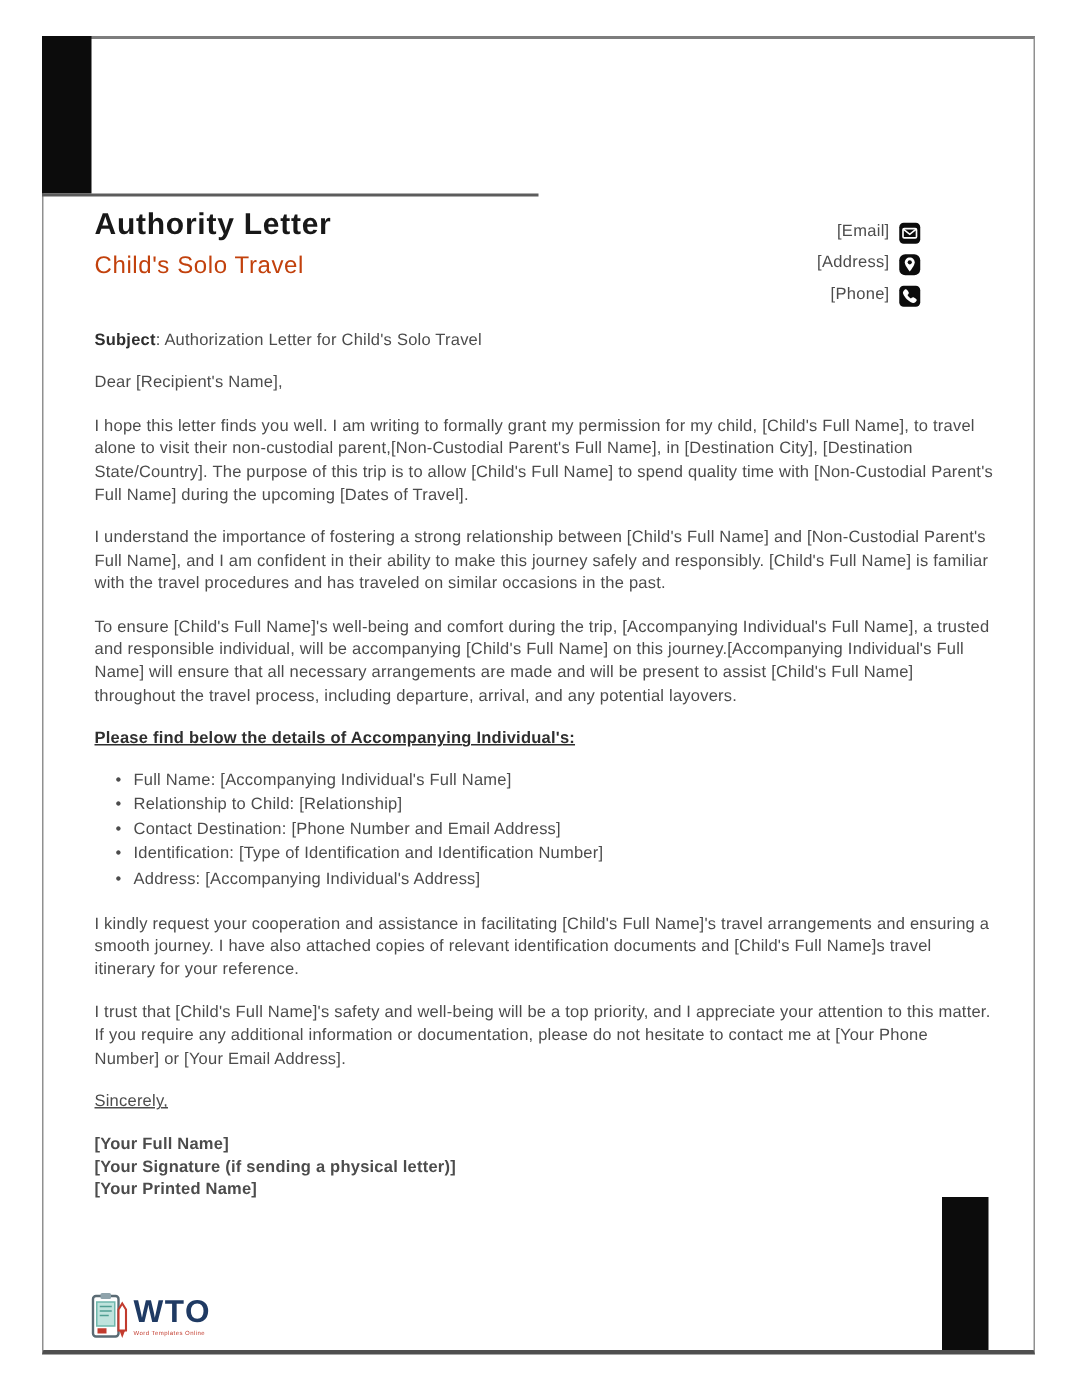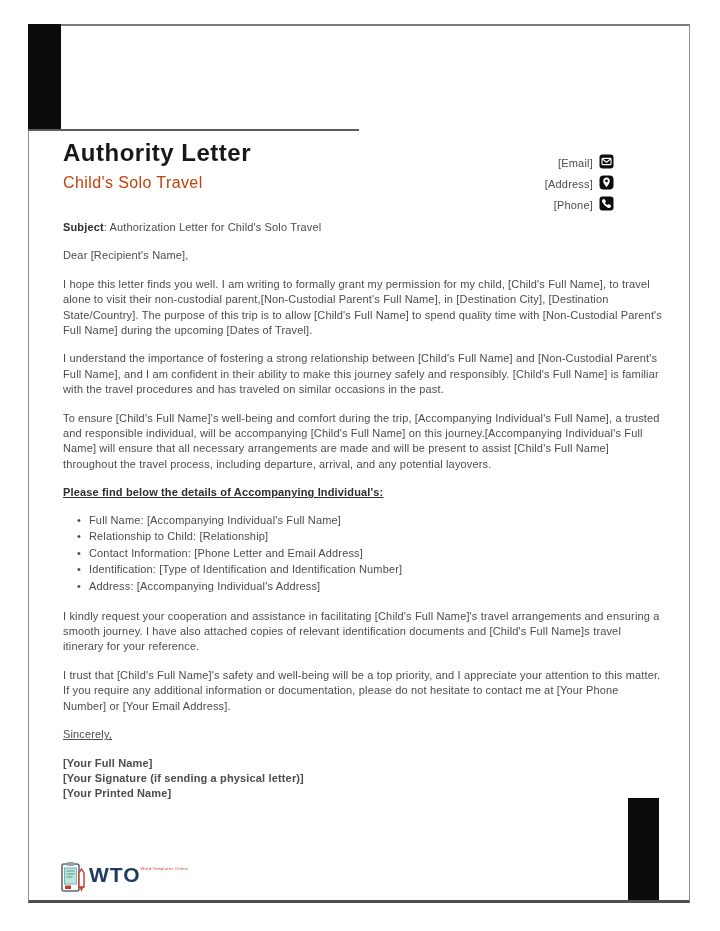--- a/index.html
+++ b/index.html
@@ -12,42 +12,42 @@
     background:#ffffff;
     border:1px solid #8f8f8f; border-top:2px solid #7d7d7d;
     border-bottom:3px solid #4f4f4f;
   }
 
   .corner-bar-tl { position:absolute; left:-1px; top:-2px; width:33px; height:105px; background:#0c0c0c; }
   .title-rule   { position:absolute; left:-1px; top:103px; width:331px; height:2px; background:#5c5c5c; }
   .corner-bar-br{ position:absolute; right:30px; bottom:0; width:31px; height:102px; background:#0c0c0c; }
 
   .header-block { position:absolute; left:34px; top:113px; }
-  .doc-title   { font-size:24px; font-weight:bold; color:#181818; letter-spacing:0.5px; }
+  .doc-title   { font-size:20px; font-weight:bold; color:#181818; letter-spacing:0.5px; }
   .doc-subtitle{ font-size:16px; color:#c2410c; margin-top:7px; letter-spacing:0.4px; }
 
   .contact { position:absolute; top:122px; right:75px; }
-  .contact-row { display:flex; align-items:flex-end; justify-content:flex-end; height:21px; }
+  .contact-row { display:flex; align-items:flex-start; justify-content:flex-end; height:21px; }
   .contact-label { font-size:11px; color:#4c4c4c; margin-right:6px; letter-spacing:0.2px; }
   .ci { width:15px; height:15px; display:block; }
 
   .letter { position:absolute; left:34px; top:194px; width:601px;
     font-size:11px; line-height:15.4px; color:#4c4c4c; letter-spacing:0.15px; }
   .letter p { margin-bottom:13px; }
   .subject b, .details-heading { color:#2e2e2e; }
   .details-heading { font-weight:bold; margin-bottom:11px;text-decoration:underline; }
   ul.acc-list { list-style:none; margin:0 0 14px 14px; }
   ul.acc-list li { padding-left:12px; position:relative; line-height:16.6px; }
   ul.acc-list li::before { content:"•"; position:absolute; left:0; top:0; color:#4c4c4c; }
   .signoff { margin-bottom:14px;text-decoration:underline; }
   .sig-line { line-height:15.4px;font-weight:bold; }
 
   .footer-logo { position:absolute; left:31px; bottom:5px; display:flex; align-items:flex-start; }
   .logo-icon { width:26px; height:34px; margin-right:3px; }
-  .logo-textwrap { display:flex; flex-direction:row; margin-top:4px; }
+  .logo-textwrap { display:flex; flex-direction:column; margin-top:4px; }
   .logo-wto { font-size:21px; font-weight:bold; color:#1f3a63; letter-spacing:1px; line-height:20px; }
   .logo-tag { font-size:4px; color:#c23b2e; letter-spacing:0.3px; margin-top:1px; }
 </style>
 </head>
 <body>
 
 <div class="canvas">
   <div class="page">
 
     <div class="corner-bar-tl"></div>
@@ -91,21 +91,21 @@
 
       <p>I hope this letter finds you well. I am writing to formally grant my permission for my child, [Child's Full Name], to travel alone to visit their non-custodial parent,[Non-Custodial Parent's Full Name], in [Destination City], [Destination State/Country]. The purpose of this trip is to allow [Child's Full Name] to spend quality time with [Non-Custodial Parent's Full Name] during the upcoming [Dates of Travel].</p>
       <p>I understand the importance of fostering a strong relationship between [Child's Full Name] and [Non-Custodial Parent's Full Name], and I am confident in their ability to make this journey safely and responsibly. [Child's Full Name] is familiar with the travel procedures and has traveled on similar occasions in the past.</p>
       <p>To ensure [Child's Full Name]'s well-being and comfort during the trip, [Accompanying Individual's Full Name], a trusted and responsible individual, will be accompanying [Child's Full Name] on this journey.[Accompanying Individual's Full Name] will ensure that all necessary arrangements are made and will be present to assist [Child's Full Name] throughout the travel process, including departure, arrival, and any potential layovers.</p>
 
       <div class="details-heading">Please find below the details of Accompanying Individual's:</div>
 
       <ul class="acc-list">
         <li>Full Name: [Accompanying Individual's Full Name]</li>
         <li>Relationship to Child: [Relationship]</li>
-        <li>Contact Information: [Phone Letter and Email Address]</li>
+        <li>Contact Destination: [Phone Number and Email Address]</li>
         <li>Identification: [Type of Identification and Identification Number]</li>
         <li>Address: [Accompanying Individual's Address]</li>
       </ul>
 
       <p>I kindly request your cooperation and assistance in facilitating [Child's Full Name]'s travel arrangements and ensuring a smooth journey. I have also attached copies of relevant identification documents and [Child's Full Name]s travel itinerary for your reference.</p>
       <p>I trust that [Child's Full Name]'s safety and well-being will be a top priority, and I appreciate your attention to this matter. If you require any additional information or documentation, please do not hesitate to contact me at [Your Phone Number] or [Your Email Address].</p>
 
       <p class="signoff">Sincerely,</p>
 
       <div class="sig-line">[Your Full Name]</div>

